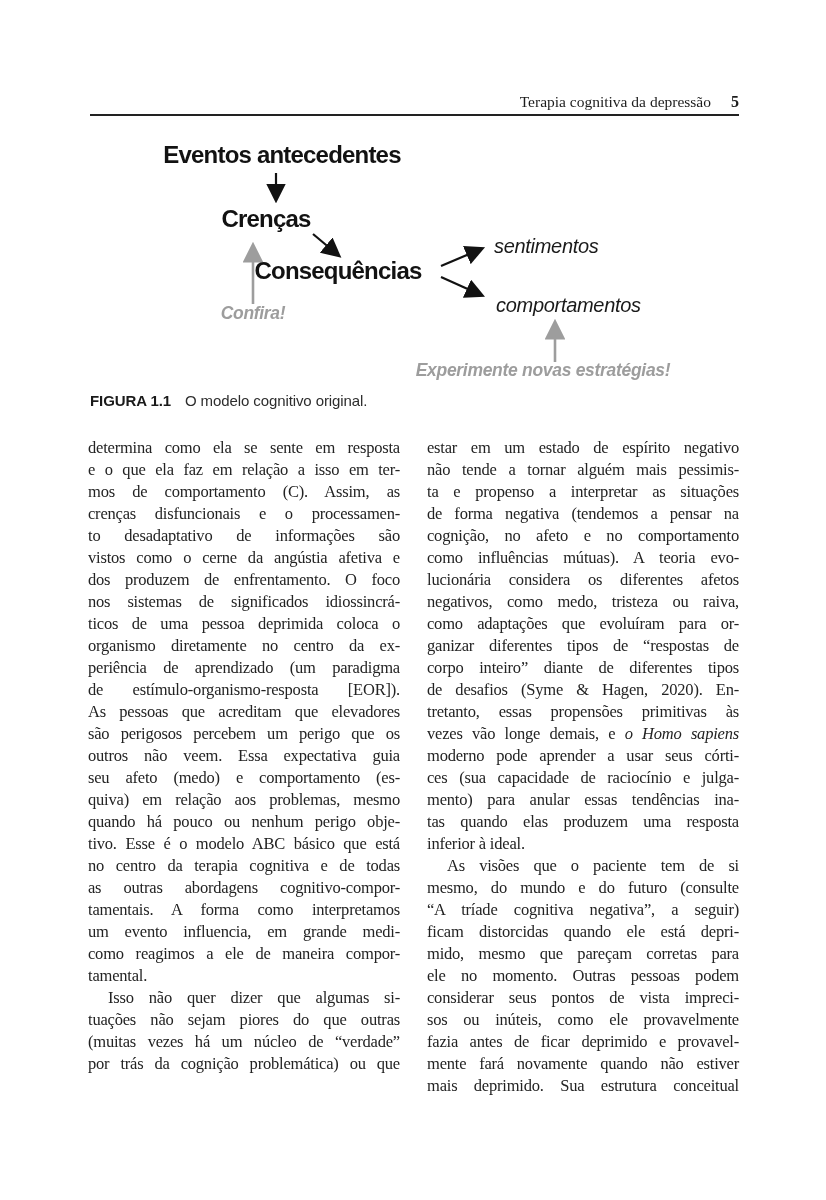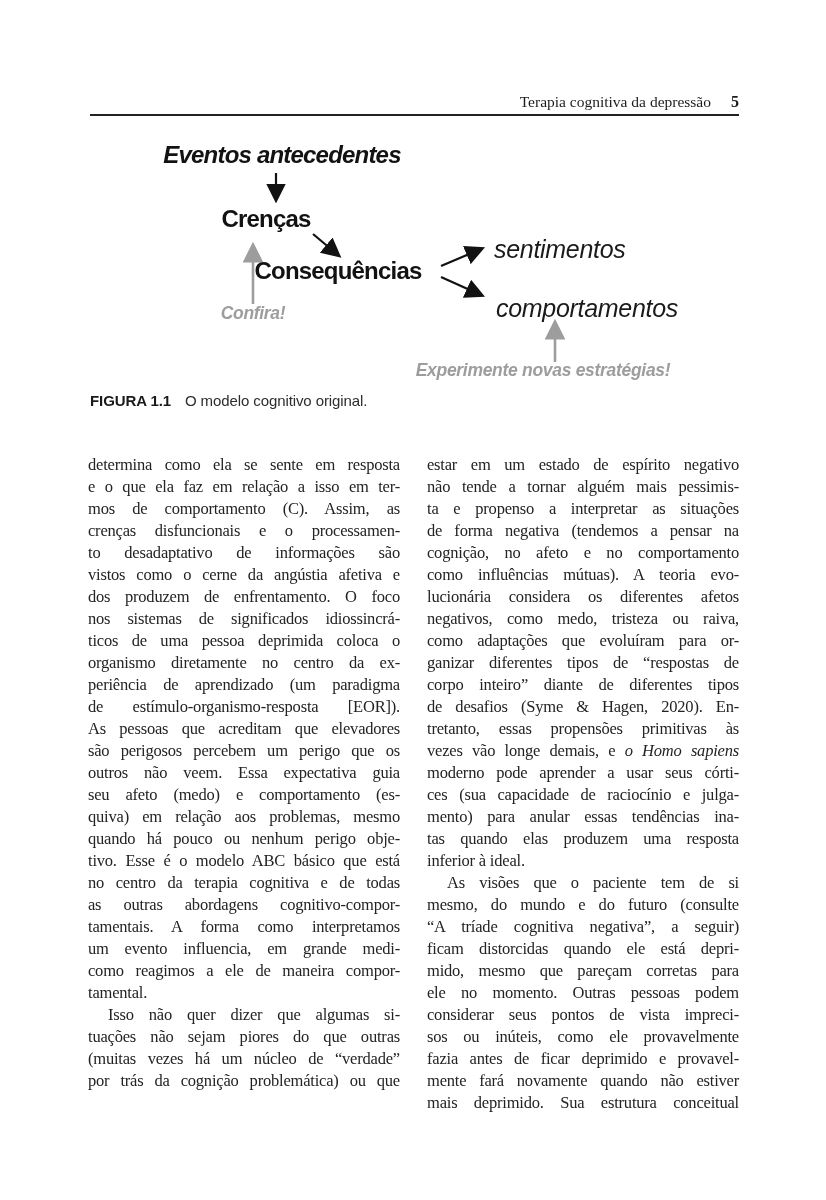--- a/index.html
+++ b/index.html
@@ -19,41 +19,41 @@
 
   
   .dnode {
     position:absolute; transform:translateX(-50%);
     font-family:"Liberation Sans", sans-serif; font-weight:bold;
     font-size:24px; letter-spacing:-0.8px; color:#121212; white-space:nowrap;
   }
   .dleaf {
     position:absolute;
     font-family:"Liberation Sans", sans-serif; font-style:italic;
-    font-size:25px; color:#1a1a1a; white-space:nowrap; letter-spacing:-0.3px;
+    font-size:20px; color:#1a1a1a; white-space:nowrap; letter-spacing:-0.3px;
   }
   .dcall {
     position:absolute; transform:translateX(-50%);
     font-family:"Liberation Sans", sans-serif; font-style:italic; font-weight:bold;
     font-size:17.5px; color:#9d9d9d; white-space:nowrap; letter-spacing:-0.3px;
   }
   svg.arrows { position:absolute; left:0; top:0; }
 
   
   .caption {
     position:absolute; left:90px; top:392px;
     font-family:"Liberation Sans", sans-serif; font-size:15px; color:#2d2d2d;
     letter-spacing:-0.1px;
   }
   .caption .cap-label { font-weight:bold; color:#1a1a1a; margin-right:14px; }
 
   
   .col {
     position:absolute; top:437px; width:312px;
-    font-size:16.5px; line-height:22px; color:#232323;margin-top:17px;
+    font-size:16.5px; line-height:22px; color:#232323;
   }
   .col-left  { left:88px; }
   .col-right { left:427px; }
   .tline { height:22px; text-align:justify; text-align-last:justify; letter-spacing:-0.2px; }
   .tline.pend  { text-align-last:left; }
   .tline.indent{ text-indent:20px; }
   .tline b { font-weight:normal; }
   .tline i { font-style:italic; }
 </style>
 </head>
@@ -78,21 +78,21 @@
         </marker>
       </defs>
       <line x1="276" y1="173" x2="276" y2="199" stroke="#121212" stroke-width="2.2" marker-end="url(#ab)"></line>
       <line x1="313" y1="234" x2="338" y2="255" stroke="#121212" stroke-width="2.2" marker-end="url(#ab)"></line>
       <line x1="441" y1="266" x2="481" y2="249" stroke="#121212" stroke-width="2.2" marker-end="url(#ab)"></line>
       <line x1="441" y1="277" x2="481" y2="295" stroke="#121212" stroke-width="2.2" marker-end="url(#ab)"></line>
       <line x1="253" y1="304" x2="253" y2="247" stroke="#9d9d9d" stroke-width="2.6" marker-end="url(#ag)"></line>
       <line x1="555" y1="362" x2="555" y2="324" stroke="#9d9d9d" stroke-width="2.6" marker-end="url(#ag)"></line>
     </svg>
 
-    <div class="dnode" style="left:282px; top:141px;font-style:italic;">Eventos antecedentes</div>
+    <div class="dnode" style="left:282px; top:141px;">Eventos antecedentes</div>
     <div class="dnode" style="left:266px; top:205px;">Crenças</div>
     <div class="dnode" style="left:338px; top:257px;">Consequências</div>
     <div class="dleaf" style="left:494px; top:235px;">sentimentos</div>
     <div class="dleaf" style="left:496px; top:294px;">comportamentos</div>
     <div class="dcall" style="left:253px; top:303px;">Confira!</div>
     <div class="dcall" style="left:543px; top:360px;">Experimente novas estratégias!</div>
   </div>
 
   <div class="caption">
     <span class="cap-label">FIGURA 1.1</span><span>O modelo cognitivo original.</span>

